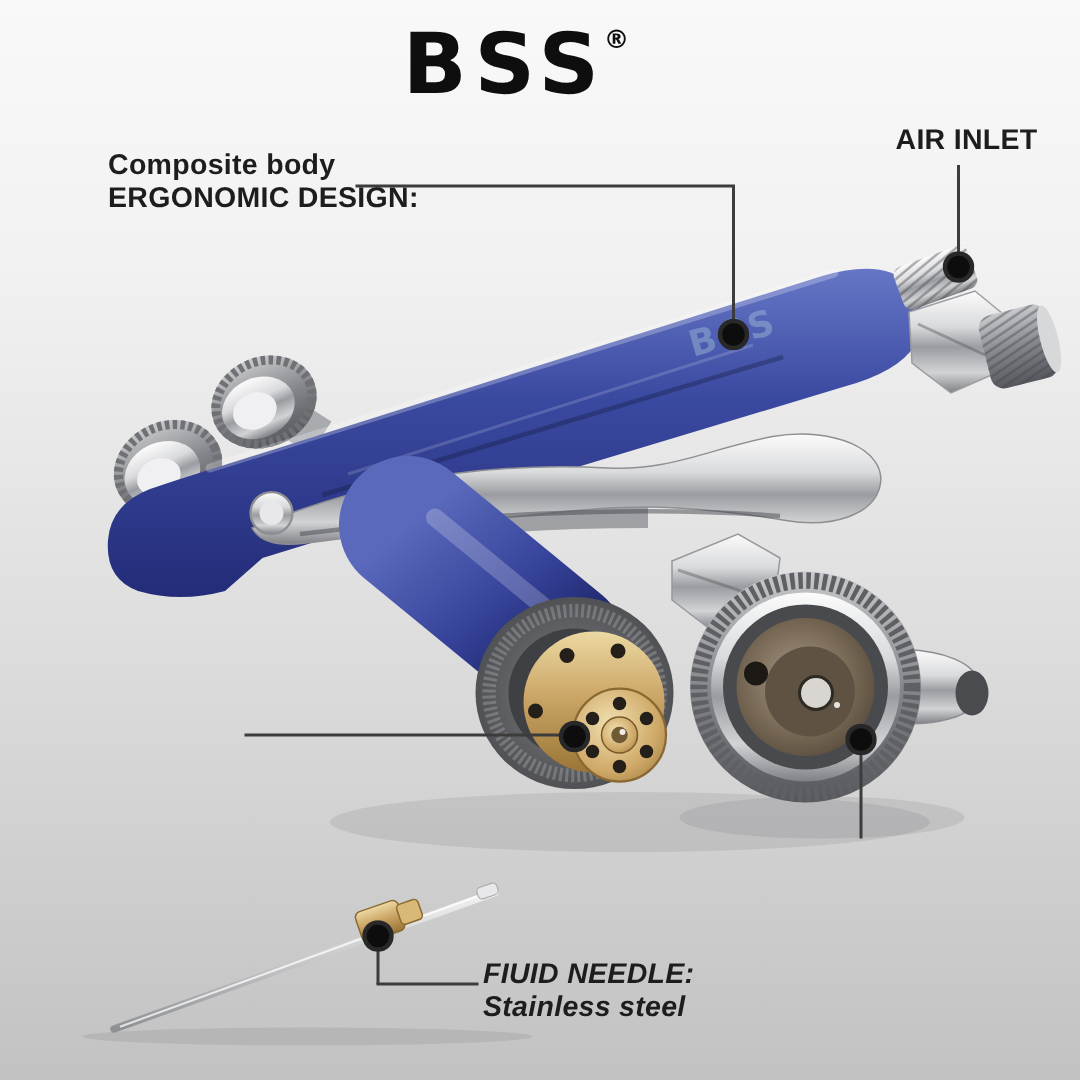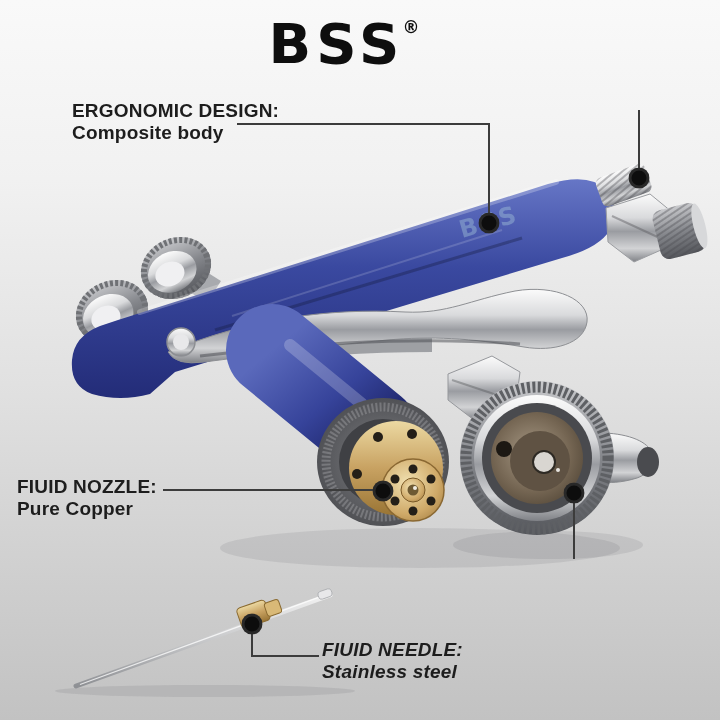--- a/index.html
+++ b/index.html
@@ -194,34 +194,33 @@
       <g transform="rotate(-19 258 612)">
         <rect x="238" y="602" width="30" height="21" rx="4" fill="url(#brassDisc)" stroke="#8a6a30" stroke-width="1"></rect>
         <rect x="266" y="606" width="15" height="14" rx="3" fill="#d9b977" stroke="#8a6a30" stroke-width="1"></rect>
       </g>
     </g>
   </svg>
 
   <div class="logo"><span>BSS</span><sup>®</sup></div>
 
   <div class="label" style="left:72px;top:100px;">
+    <div>Composite body</div>
     <div>ERGONOMIC DESIGN:</div>
-    <div>Composite body</div>
   </div>
   <div class="hline" style="left:237px;top:123px;width:253px;"></div>
   <div class="vline" style="left:488px;top:124px;height:90px;"></div>
   <div class="dot" style="left:489px;top:223px;"></div>
 
+  <div class="label" style="left:597px;top:83px;">
+    <div>AIR INLET</div>
+  </div>
   <div class="vline" style="left:638px;top:110px;height:58px;"></div>
   <div class="dot" style="left:639px;top:178px;"></div>
 
-  <div class="label" style="left:17px;top:476px;">
-    <div>FIUID NOZZLE:</div>
-    <div>Pure Copper</div>
-  </div>
   <div class="hline" style="left:163px;top:489px;width:211px;"></div>
   <div class="dot" style="left:383px;top:491px;"></div>
 
   <div class="vline" style="left:573px;top:503px;height:56px;"></div>
   <div class="dot" style="left:574px;top:493px;"></div>
 
   <div class="label" style="left:322px;top:639px;font-style:italic;">
     <div>FIUID NEEDLE:</div>
     <div>Stainless steel</div>
   </div>

